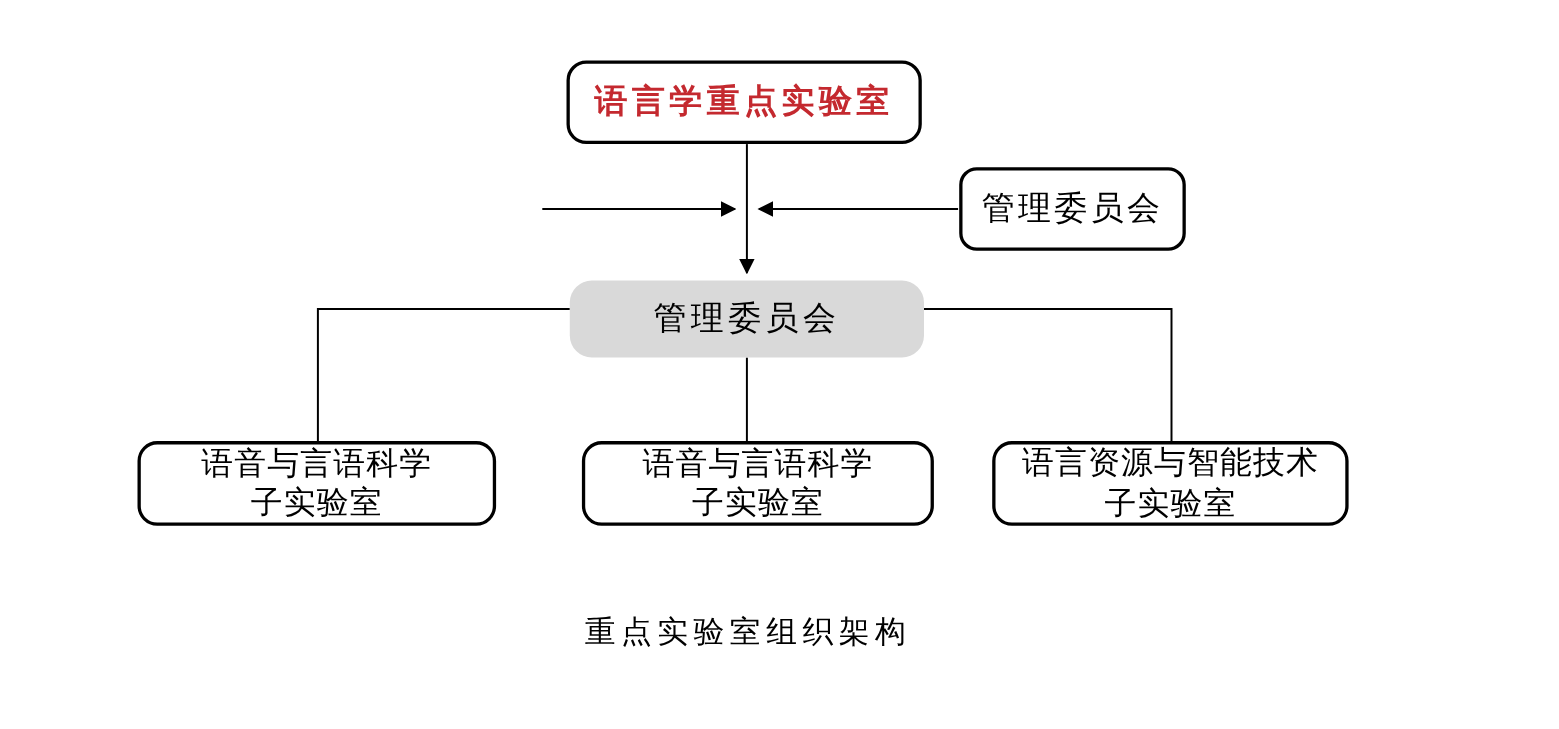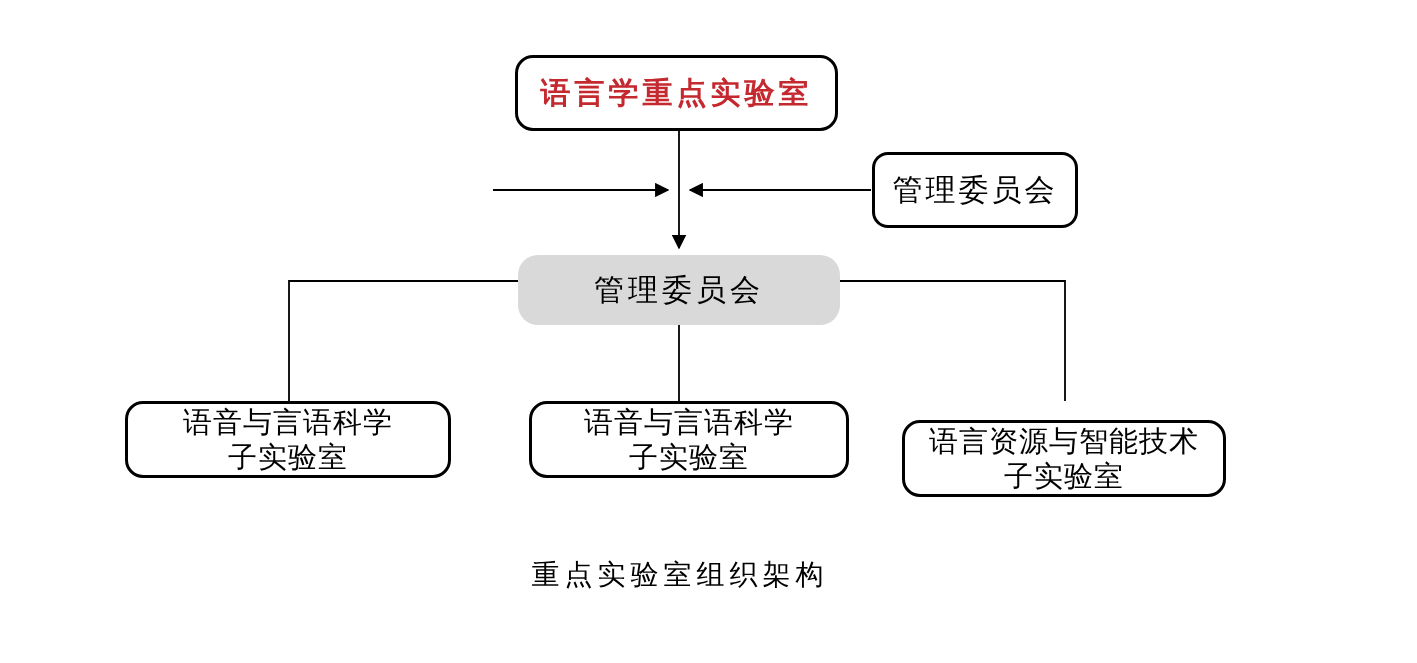--- a/index.html
+++ b/index.html
@@ -60,21 +60,21 @@
     letter-spacing: 4px;
   }
   .node--leaf {
     font-size: 29px;
     letter-spacing: 1px;
     line-height: 1.18;
     border-radius: 18px;
   }
   .node--sublab1 { left: 125px; top: 401px; width: 326px; height: 77px; }
   .node--sublab2 { left: 529px; top: 401px; width: 320px; height: 77px; text-align: right; }
-  .node--sublab3 { left: 902px; top: 420px; width: 324px; height: 77px; }
+  .node--sublab3 { left: 902px; top: 401px; width: 324px; height: 77px; justify-content: space-between; }
   .caption {
     position: absolute;
     left: 377px; top: 556px; width: 606px;
     text-align: center;
     font-family: Liberation Sans, sans-serif;
     font-size: 28px;
     letter-spacing: 5px;
     color: #000000;
   }
 </style>

